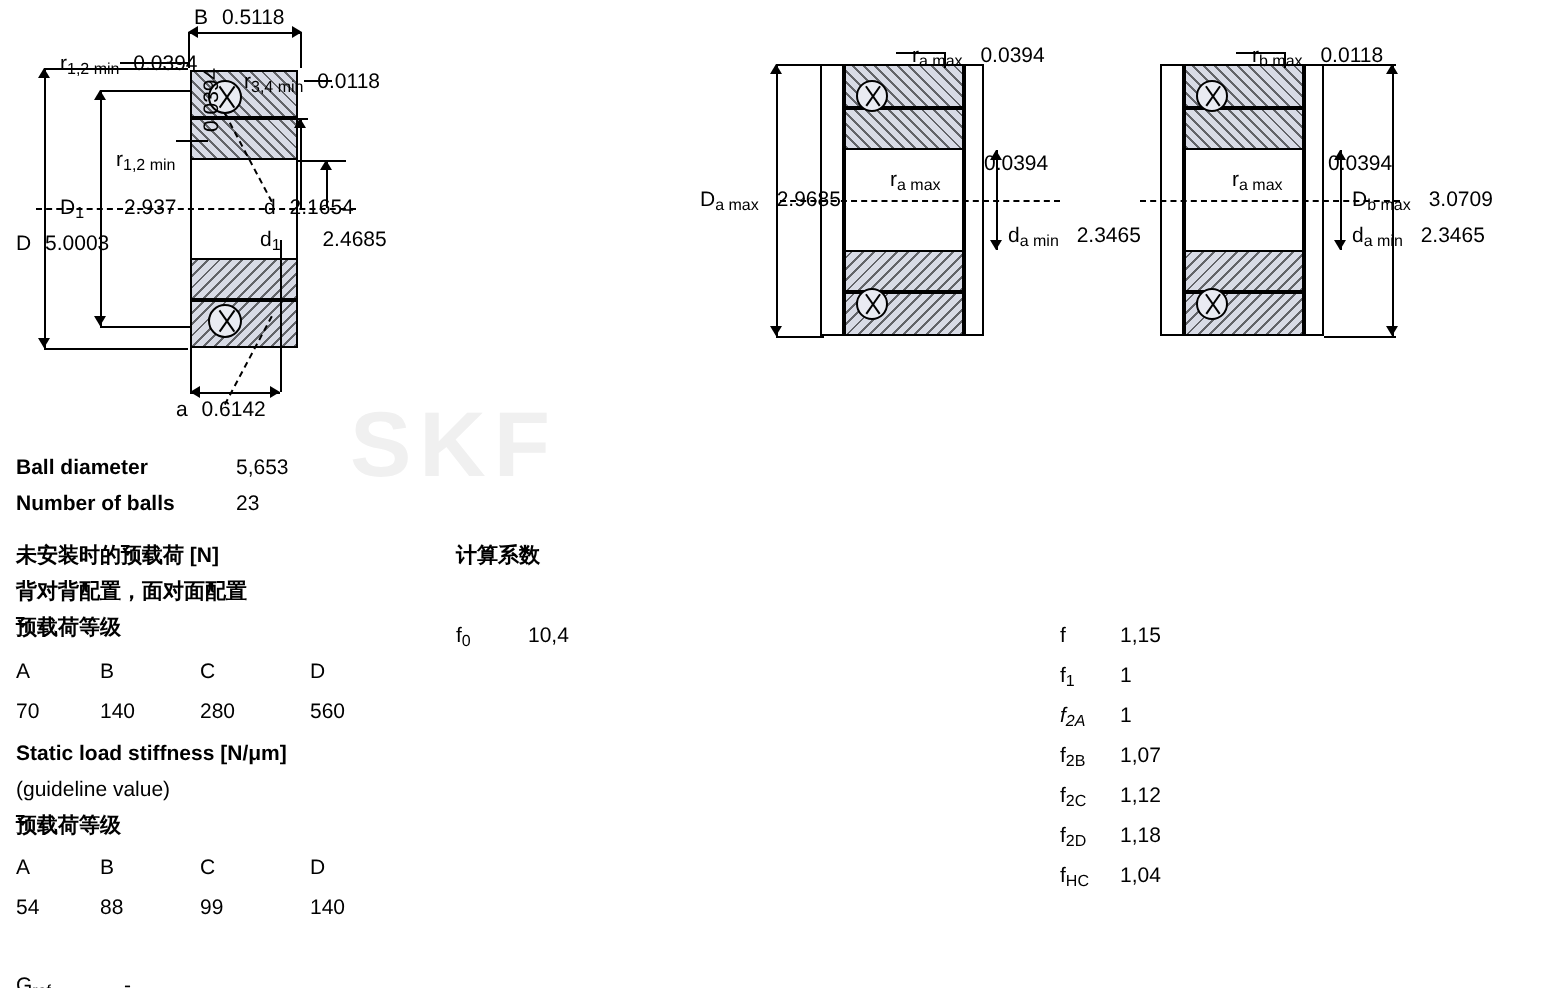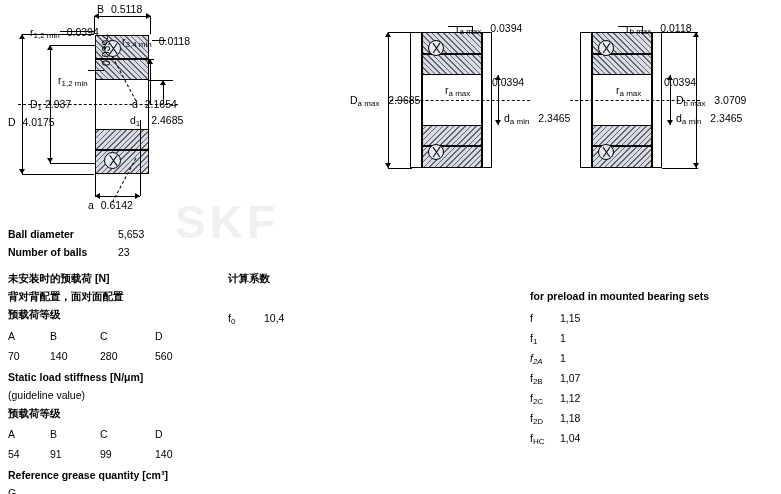--- a/index.html
+++ b/index.html
@@ -193,31 +193,31 @@
     </div>
     <div class="abs lbl" style="left:100px; top:66px; transform:rotate(-90deg); transform-origin: left top;">0.0394</div>
 
     <div class="abs lbl" style="left:132px; top:98px;">
       <span>d</span>
       <span style="margin-left:4px;">2.1654</span>
     </div>
 
     <div class="abs lbl" style="left:130px; top:114px;">
       <span>d</span><span class="sub">1</span>
-      <span style="margin-left:8px;">2.4685</span>
+      <span style="margin-left:18px;">2.4685</span>
     </div>
 
     <div class="abs lbl" style="left:30px; top:98px;">
       <span>D</span><span class="sub">1</span>
-      <span style="margin-left:0;">2.937</span>
+      <span style="margin-left:17px;">2.937</span>
     </div>
 
     <div class="abs lbl" style="left:8px; top:116px;">
       <span>D</span>
-      <span style="margin-left:4px;">4.0175</span>
+      <span style="margin-left:4px;">5.0003</span>
     </div>
 
     <div class="abs lbl" style="left:88px; top:199px;">
       <span>a</span>
       <span style="margin-left:4px;">0.6142</span>
     </div>
   </div>
 
   <div class="abs" style="left:370px; top:0; width:200px; height:190px;">
 
@@ -348,38 +348,36 @@
   <div class="abs lbl lbl-b" style="left:8px; top:371px;">Static load stiffness [N/μm]</div>
   <div class="abs lbl" style="left:8px; top:389px;">(guideline value)</div>
   <div class="abs lbl lbl-b" style="left:8px; top:407px;">预载荷等级</div>
 
   <div class="abs lbl" style="left:8px; top:428px;">A</div>
   <div class="abs lbl" style="left:50px; top:428px;">B</div>
   <div class="abs lbl" style="left:100px; top:428px;">C</div>
   <div class="abs lbl" style="left:155px; top:428px;">D</div>
 
   <div class="abs lbl" style="left:8px; top:448px;">54</div>
-  <div class="abs lbl" style="left:50px; top:448px;">91</div>
+  <div class="abs lbl" style="left:50px; top:448px;">88</div>
   <div class="abs lbl" style="left:100px; top:448px;">99</div>
   <div class="abs lbl" style="left:155px; top:448px;">140</div>
 
-  <div class="abs lbl lbl-b" style="left:8px; top:469px;">Reference grease quantity [cm³]</div>
   <div class="abs lbl" style="left:8px; top:487px;">
     <span>G</span><span class="sub">ref</span>
   </div>
   <div class="abs lbl" style="left:62px; top:487px;">-</div>
 
   <div class="abs lbl lbl-b" style="left:228px; top:272px;">计算系数</div>
 
   <div class="abs lbl" style="left:228px; top:312px;">
     <span>f</span><span class="sub">0</span>
   </div>
   <div class="abs lbl" style="left:264px; top:312px;">10,4</div>
 
-  <div class="abs lbl lbl-b" style="left:530px; top:290px;">for preload in mounted bearing sets</div>
 
   <div class="abs lbl" style="left:530px; top:312px;">
     <span>f</span><span class="sub"></span>
   </div>
   <div class="abs lbl" style="left:560px; top:312px;">1,15</div>
 
   <div class="abs lbl" style="left:530px; top:332px;">
     <span>f</span><span class="sub">1</span>
   </div>
   <div class="abs lbl" style="left:560px; top:332px;">1</div>

